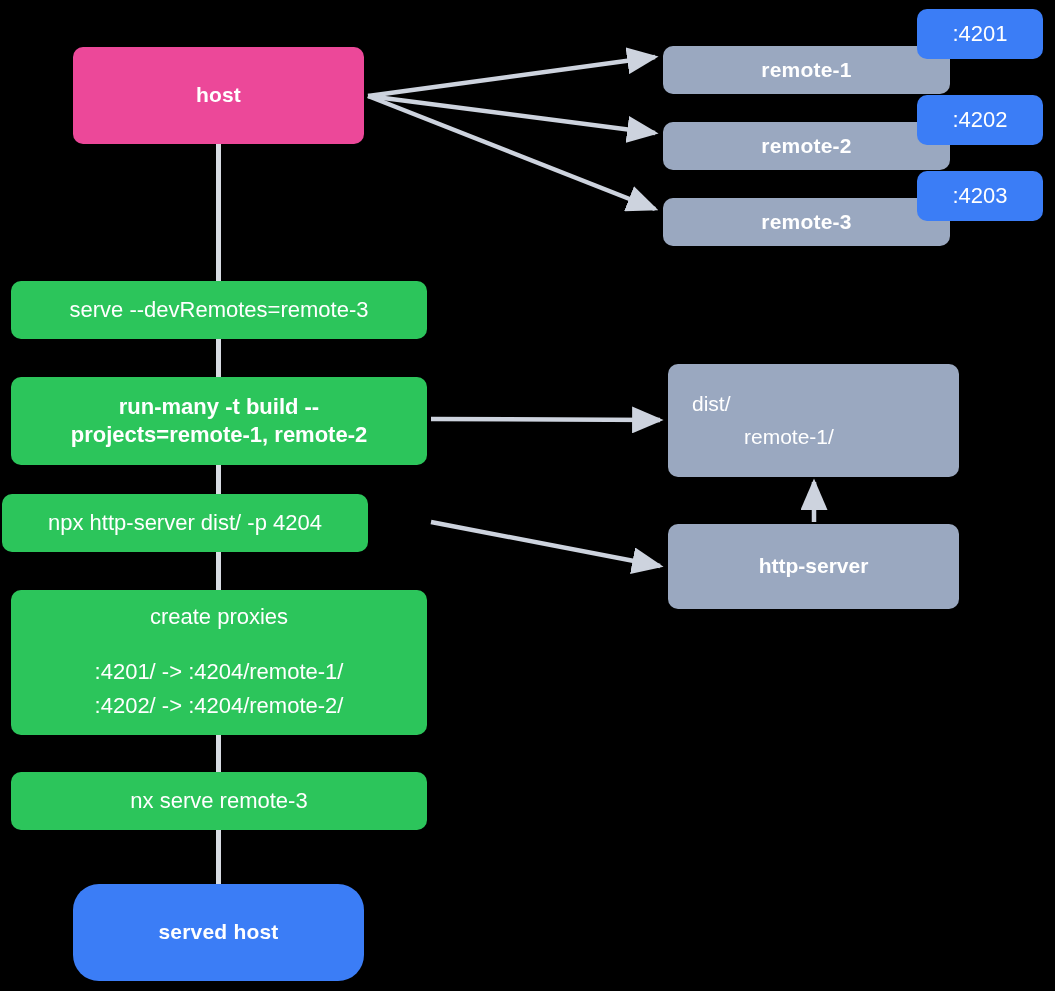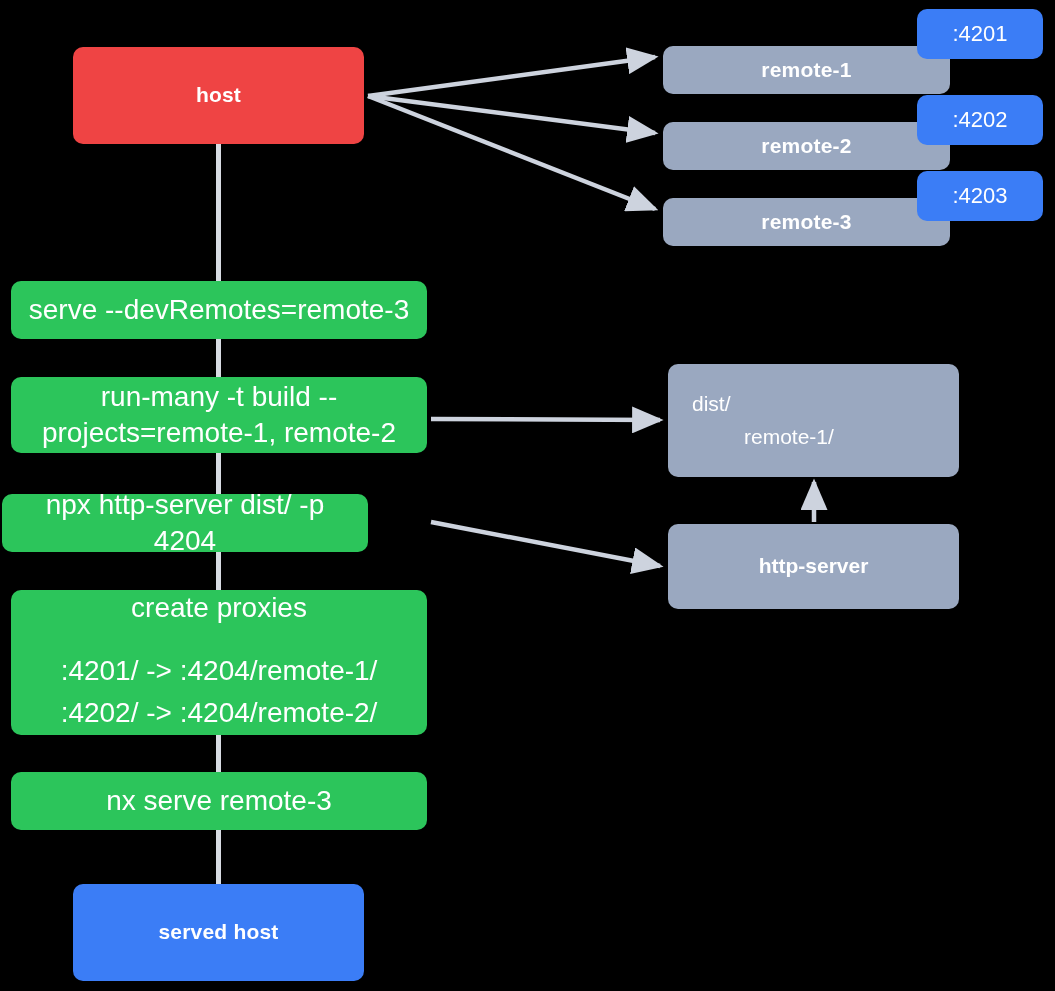--- a/index.html
+++ b/index.html
@@ -22,21 +22,21 @@
     border-radius: 10px;
     display: flex;
     align-items: center;
     justify-content: center;
     color: #ffffff;
     text-align: center;
     line-height: 1.28;
     z-index: 3;
   }
   .node.host {
-    background: #ef4444;
+    background: #ec4899;
     font-weight: bold;
     font-size: 21px;
     letter-spacing: 0.2px;
   }
   .node.served {
     background: #3B7DF6;
     font-weight: bold;
     font-size: 21px;
     letter-spacing: 0.2px;
   }
@@ -44,21 +44,21 @@
     background: #9AA8C0;
     font-weight: bold;
     font-size: 21px;
     letter-spacing: 0.2px;
     z-index: 3;
     margin-top: 13px;
   }
   .node.cmd {
     background: #2CC55B;
     font-weight: normal;
-    font-size: 28px;
+    font-size: 22px;
     padding: 16px 14px;
     z-index: 4;
   }
   .node.artifact {
     background: #9AA8C0;
     font-weight: normal;
     font-size: 21px;
     z-index: 3;
   }
   .badge {
@@ -164,21 +164,21 @@
     <span>remote-3</span>
   </div>
   <div class="badge" style="left:917px; top:171px; width:126px; height:50px;">
     <span>:4203</span>
   </div>
 
   <div class="node cmd" style="left:11px; top:281px; width:416px; height:58px;">
     <span>serve --devRemotes=remote-3</span>
   </div>
 
-  <div class="node cmd" style="left:11px; top:377px; width:416px; height:76px;">
+  <div class="node cmd" style="left:11px; top:377px; width:416px; height:88px;font-weight:bold;">
     <span class="cmd-stack">
       <span style="display:block;">run-many -t build --</span>
       <span style="display:block;">projects=remote-1, remote-2</span>
     </span>
   </div>
 
   <div class="node cmd" style="left:2px; top:494px; width:366px; height:58px;">
     <span>npx http-server dist/ -p 4204</span>
   </div>
 
@@ -187,21 +187,21 @@
       <span class="proxy-title">create proxies</span>
       <span class="proxy-line">:4201/ -&gt; :4204/remote-1/</span>
       <span class="proxy-line">:4202/ -&gt; :4204/remote-2/</span>
     </span>
   </div>
 
   <div class="node cmd" style="left:11px; top:772px; width:416px; height:58px;">
     <span>nx serve remote-3</span>
   </div>
 
-  <div class="node served" style="left:73px; top:884px; width:291px; height:97px;">
+  <div class="node served" style="left:73px; top:884px; width:291px; height:97px;border-radius:26px;">
     <span>served host</span>
   </div>
 
   <div class="node artifact" style="left:668px; top:364px; width:291px; height:113px; justify-content:flex-start;">
     <span class="dist-body">
       <span style="display:block;">dist/</span>
       <span class="indent">remote-1/</span>
     </span>
   </div>
 

